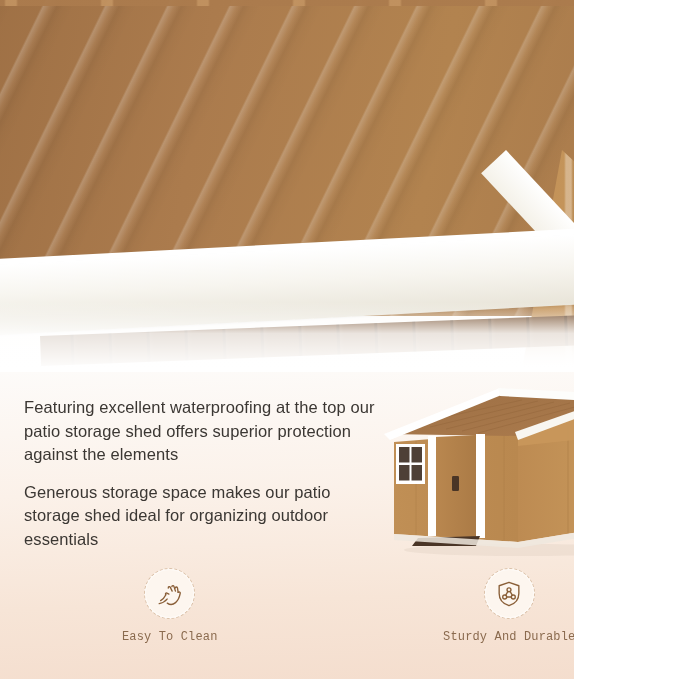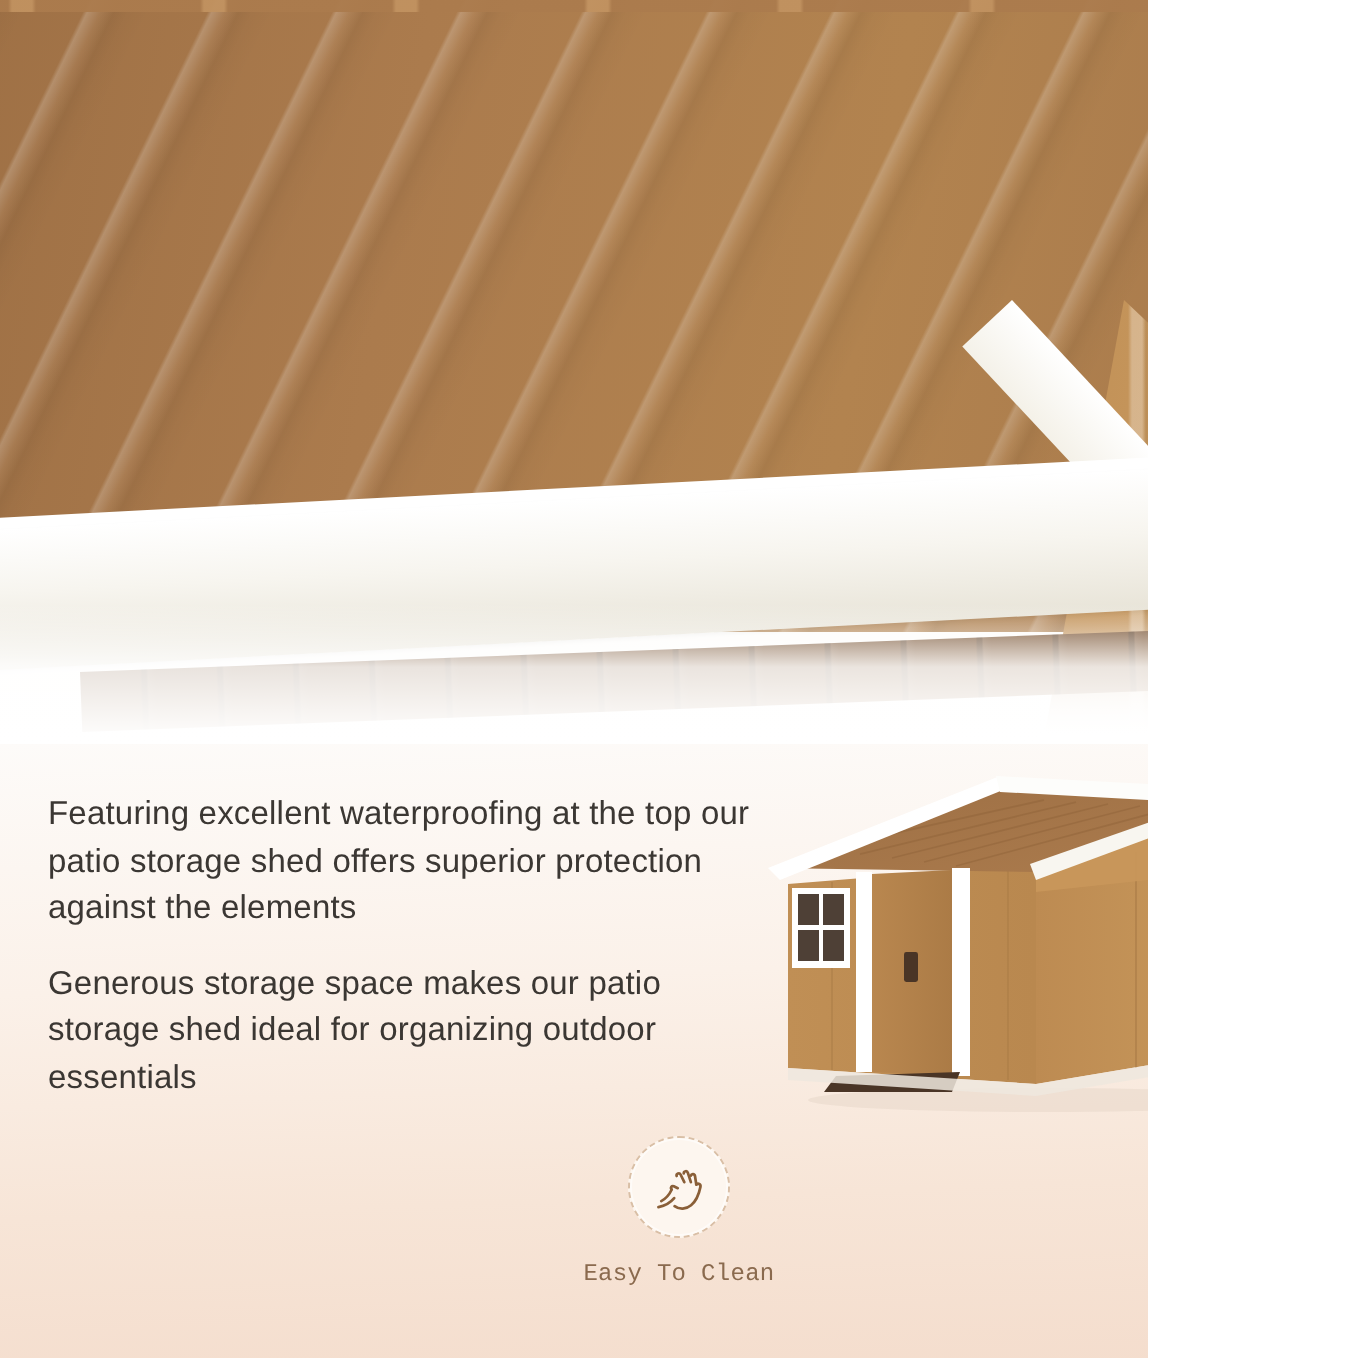--- a/index.html
+++ b/index.html
@@ -241,18 +241,32 @@
             <path d="M11.4 16.8c-.7-1 .2-2.2 1.3-1.7l2.1 1"></path>
             <path d="M14.2 9.6c-.3-1.3 1.5-2 2.1-.8l2 4.1"></path>
             <path d="M18 8.2c0-1.3 1.8-1.6 2.2-.3l1.6 5"></path>
             <path d="M21.8 9.4c.3-1.2 2-1.1 2.2.2l.7 4.6"></path>
             <path d="M24.7 14.2c1-1 2.5-.2 2.2 1.2-.8 4-2.3 7.6-5 9.8-2.6 2.2-6.2 2.4-8.8.5"></path>
           </svg>
         </div>
         <div class="f-label">Easy To Clean</div>
       </div>
 
+      <div class="feature">
+        <div class="f-circle">
+          <svg width="30" height="30" viewBox="0 0 32 32" fill="none" stroke="#8a5f38" stroke-width="1.45" stroke-linecap="round" stroke-linejoin="round">
+            <path d="M16 3.5 26.5 7.2v8.2c0 6.2-4.3 11-10.5 13.1C9.8 26.4 5.5 21.6 5.5 15.4V7.2L16 3.5Z"></path>
+            <circle cx="16" cy="11.5" r="2.1"></circle>
+            <circle cx="11.4" cy="19.2" r="2.1"></circle>
+            <circle cx="20.6" cy="19.2" r="2.1"></circle>
+            <path d="M14.9 13.3 12.5 17.3"></path>
+            <path d="M17.1 13.3 19.5 17.3"></path>
+            <path d="M13.5 19.2h5"></path>
+          </svg>
+        </div>
+        <div class="f-label">Sturdy And Durable</div>
+      </div>
 
 
 
     </div>
   </div>
 </div>
 
 </body></html>

